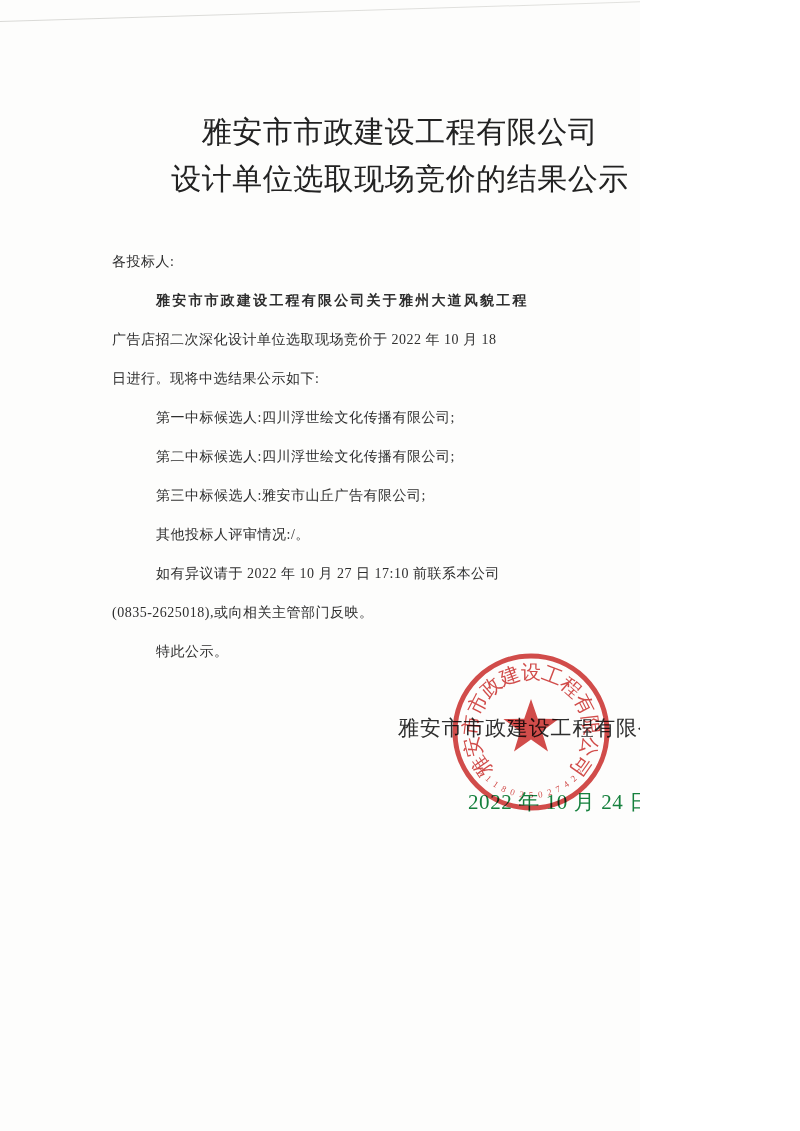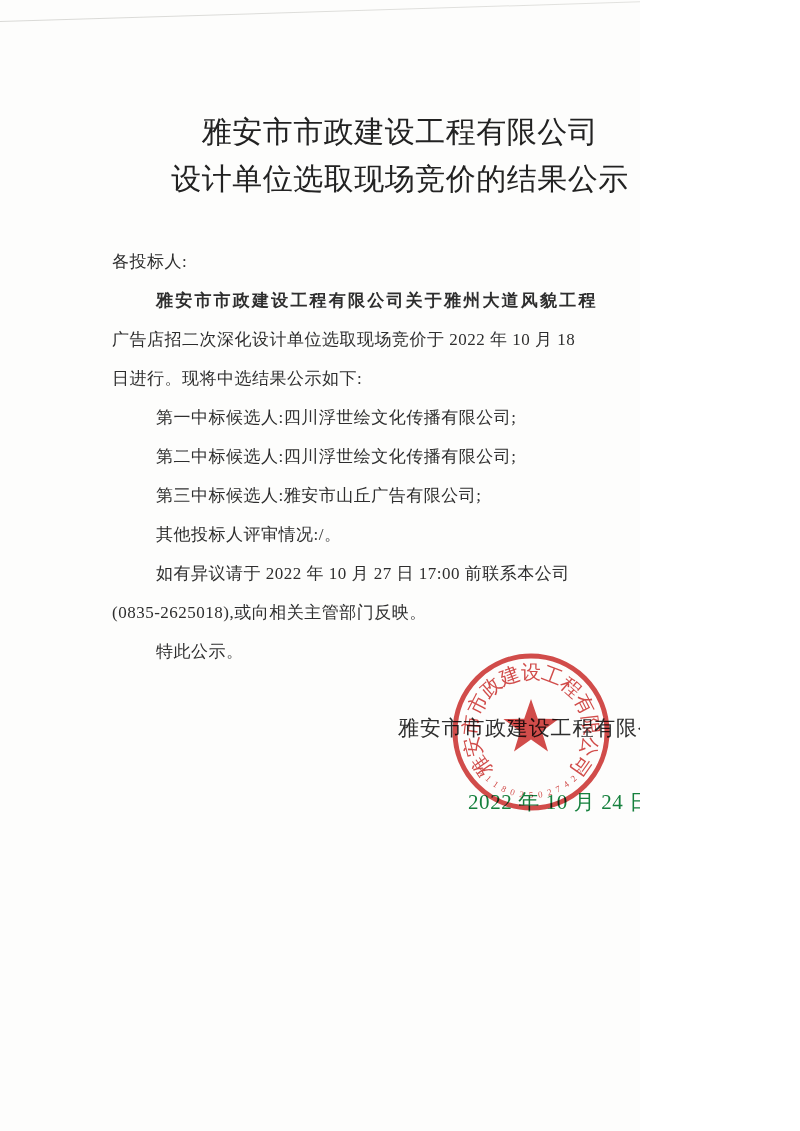--- a/index.html
+++ b/index.html
@@ -36,21 +36,21 @@
     text-align: center;
     font-size: 30px;
     line-height: 47px;
     color: #222;
     letter-spacing: 0.5px;
   }
   .body-block {
     position: absolute;
     left: 112px; top: 242px;
     width: 568px;
-    font-size: 17px;
+    font-size: 14px;
     line-height: 39px;
     color: #2e2e2e;
     letter-spacing: 0.5px;
     white-space: nowrap;
   }
   .line { height: 39px; }
   .line.indent { padding-left: 44px; }
   .line.justify-wide { letter-spacing: 2.2px; font-weight: bold; }
   .signature-company {
     position: absolute;
@@ -93,21 +93,21 @@
 
   <div class="body-block">
     <div class="line">各投标人:</div>
     <div class="line indent justify-wide">雅安市市政建设工程有限公司关于雅州大道风貌工程</div>
     <div class="line">广告店招二次深化设计单位选取现场竞价于 2022 年 10 月 18</div>
     <div class="line">日进行。现将中选结果公示如下:</div>
     <div class="line indent">第一中标候选人:四川浮世绘文化传播有限公司;</div>
     <div class="line indent">第二中标候选人:四川浮世绘文化传播有限公司;</div>
     <div class="line indent">第三中标候选人:雅安市山丘广告有限公司;</div>
     <div class="line indent">其他投标人评审情况:/。</div>
-    <div class="line indent">如有异议请于 2022 年 10 月 27 日 17:00 前联系本公司</div>
+    <div class="line indent">如有异议请于 2022 年 10 月 27 日 17:10 前联系本公司</div>
     <div class="line">(0835-2625018),或向相关主管部门反映。</div>
     <div class="line indent">特此公示。</div>
   </div>
 
   <div class="signature-company">雅安市市政建设工程有限公司</div>
   <div class="signature-date">2022 年 10 月 24 日</div>
 
   <div class="seal">
     <svg id="seal-svg" width="170" height="170" viewBox="0 0 170 170" color="#cf3d3b" font-family="Liberation Serif, DejaVu Serif, serif">
       <circle cx="85" cy="85" r="76" fill="none" stroke="currentColor" stroke-width="5"></circle>

